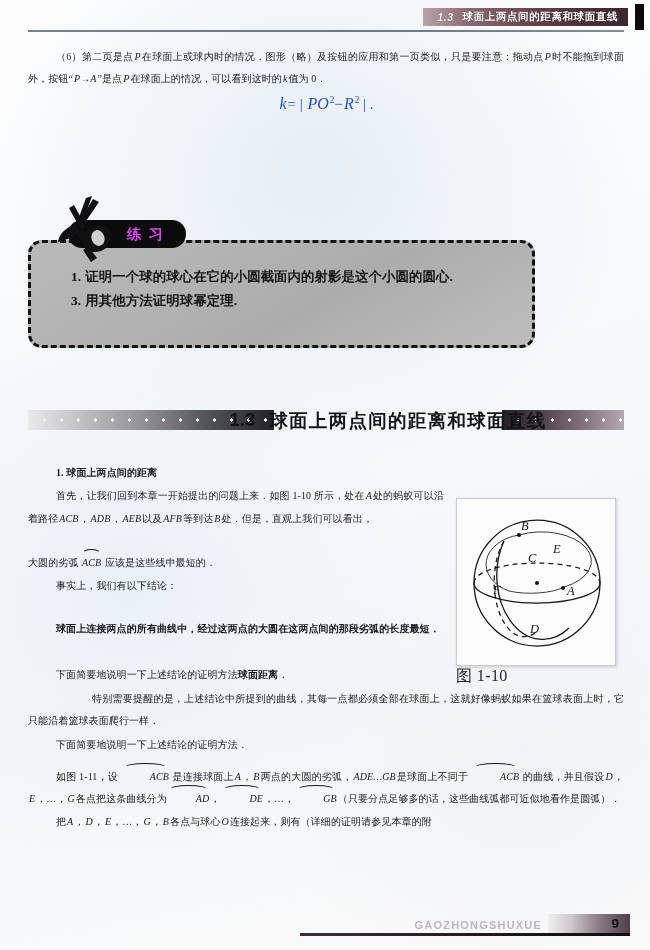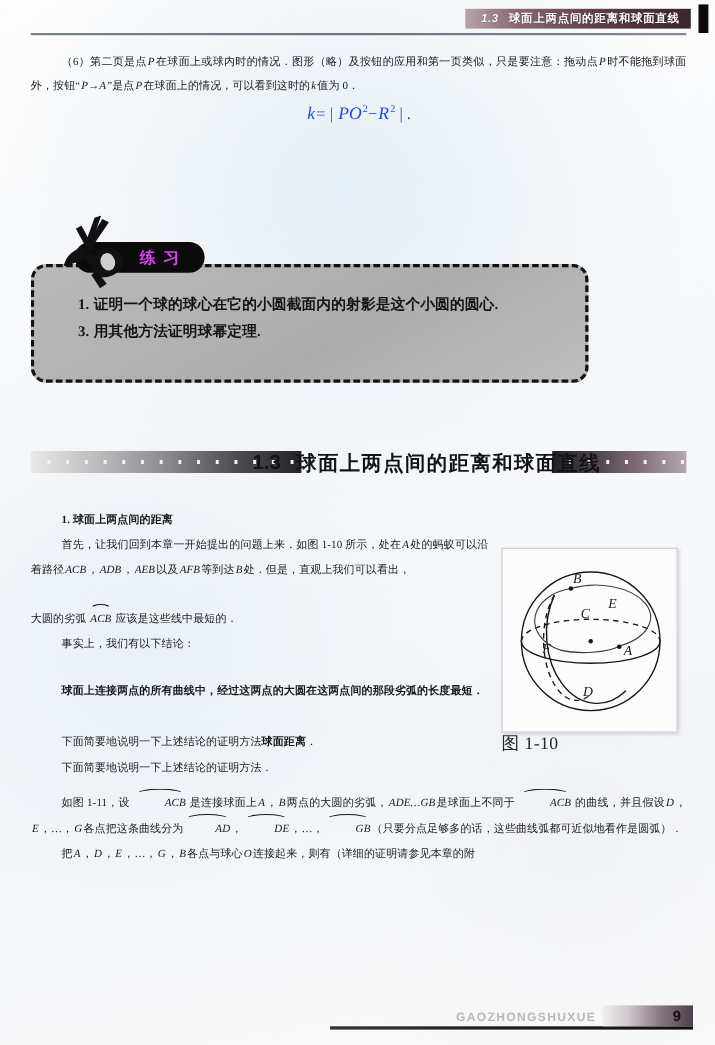--- a/index.html
+++ b/index.html
@@ -311,20 +311,21 @@
 
 <div class="col" style="top:618px; right:206px;">
   <p class="body ind bold">球面上连接两点的所有曲线中，经过这两点的大圆在这两点间的那段劣弧的长度最短．</p>
 </div>
 
 <div class="col" style="top:664px; right:206px;">
   <p class="body ind"><span>下面简要地说明一下上述结论的证明方法</span><span class="bold">球面距离</span><span>．</span></p>
 </div>
 
 <div class="col" style="top:688px;">
+  <p class="body ind" style="text-indent:64px;">特别需要提醒的是，上述结论中所提到的曲线，其每一点都必须全部在球面上，这就好像蚂蚁如果在篮球表面上时，它只能沿着篮球表面爬行一样．</p>
   <p class="body ind">下面简要地说明一下上述结论的证明方法．</p>
   <p class="body ind" style="margin-top:10px;"><span>如图 1-11，设</span>&nbsp;<span class="it arc">ACB</span>&nbsp;<span>是连接球面上</span><span class="it">A</span><span>，</span><span class="it">B</span><span>两点的大圆的劣弧，</span><span class="it">ADE…GB</span><span>是球面上不同于</span>&nbsp;<span class="it arc">ACB</span>&nbsp;<span>的曲线，并且假设</span><span class="it">D</span><span>，</span><span class="it">E</span><span>，…，</span><span class="it">G</span><span>各点把这条曲线分为</span><span class="it arc">AD</span><span>，</span><span class="it arc">DE</span><span>，…，</span><span class="it arc">GB</span><span>（只要分点足够多的话，这些曲线弧都可近似地看作是圆弧）．</span></p>
   <p class="body ind"><span>把</span><span class="it">A</span><span>，</span><span class="it">D</span><span>，</span><span class="it">E</span><span>，…，</span><span class="it">G</span><span>，</span><span class="it">B</span><span>各点与球心</span><span class="it">O</span><span>连接起来，则有（详细的证明请参见本章的附</span></p>
 </div>
 
 <div id="footer">
   <div id="footer-rule"></div>
   <div id="footer-word">GAOZHONGSHUXUE</div>
   <div id="page-number-box">
     <span>9</span>

